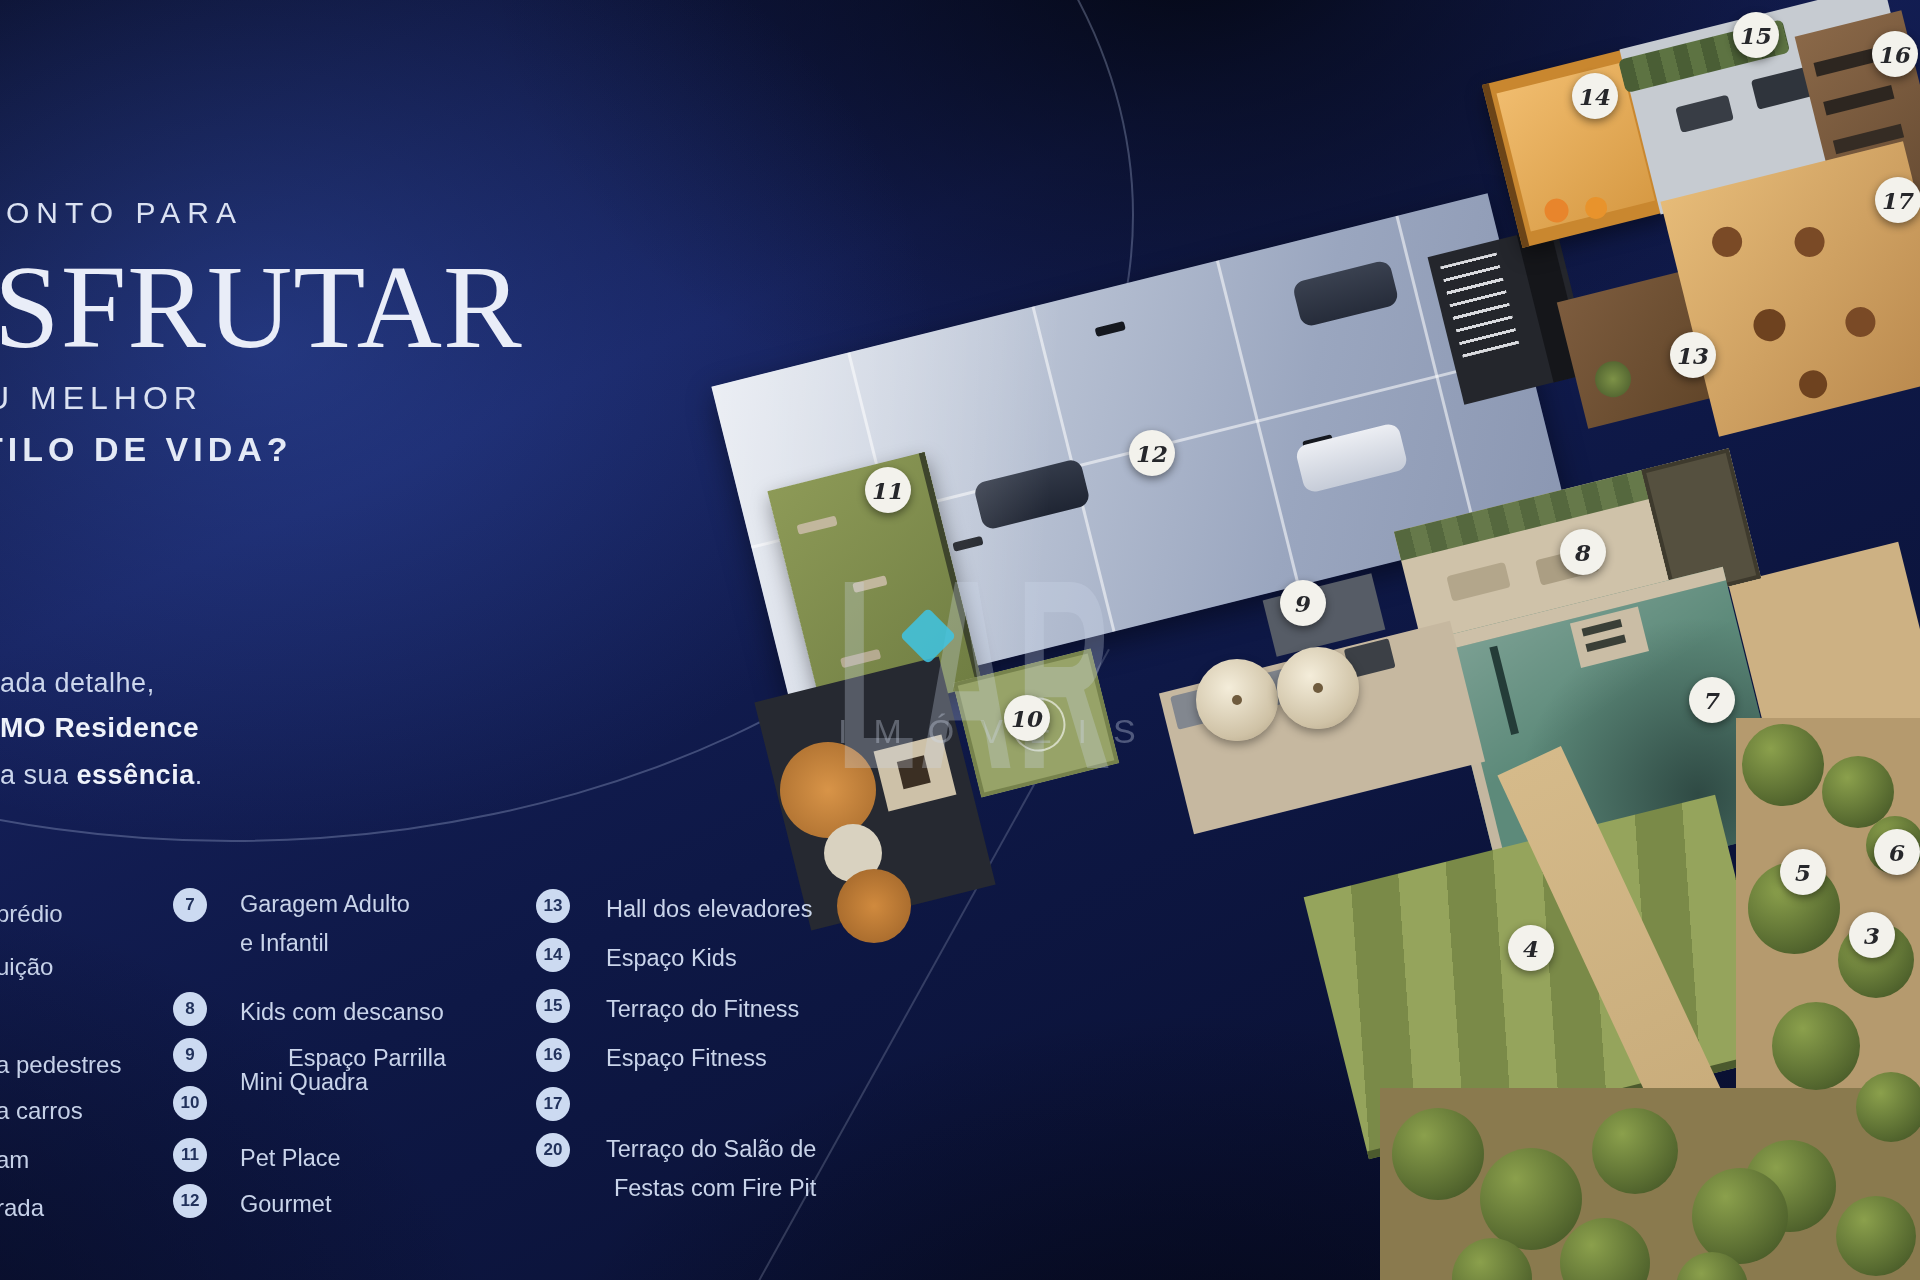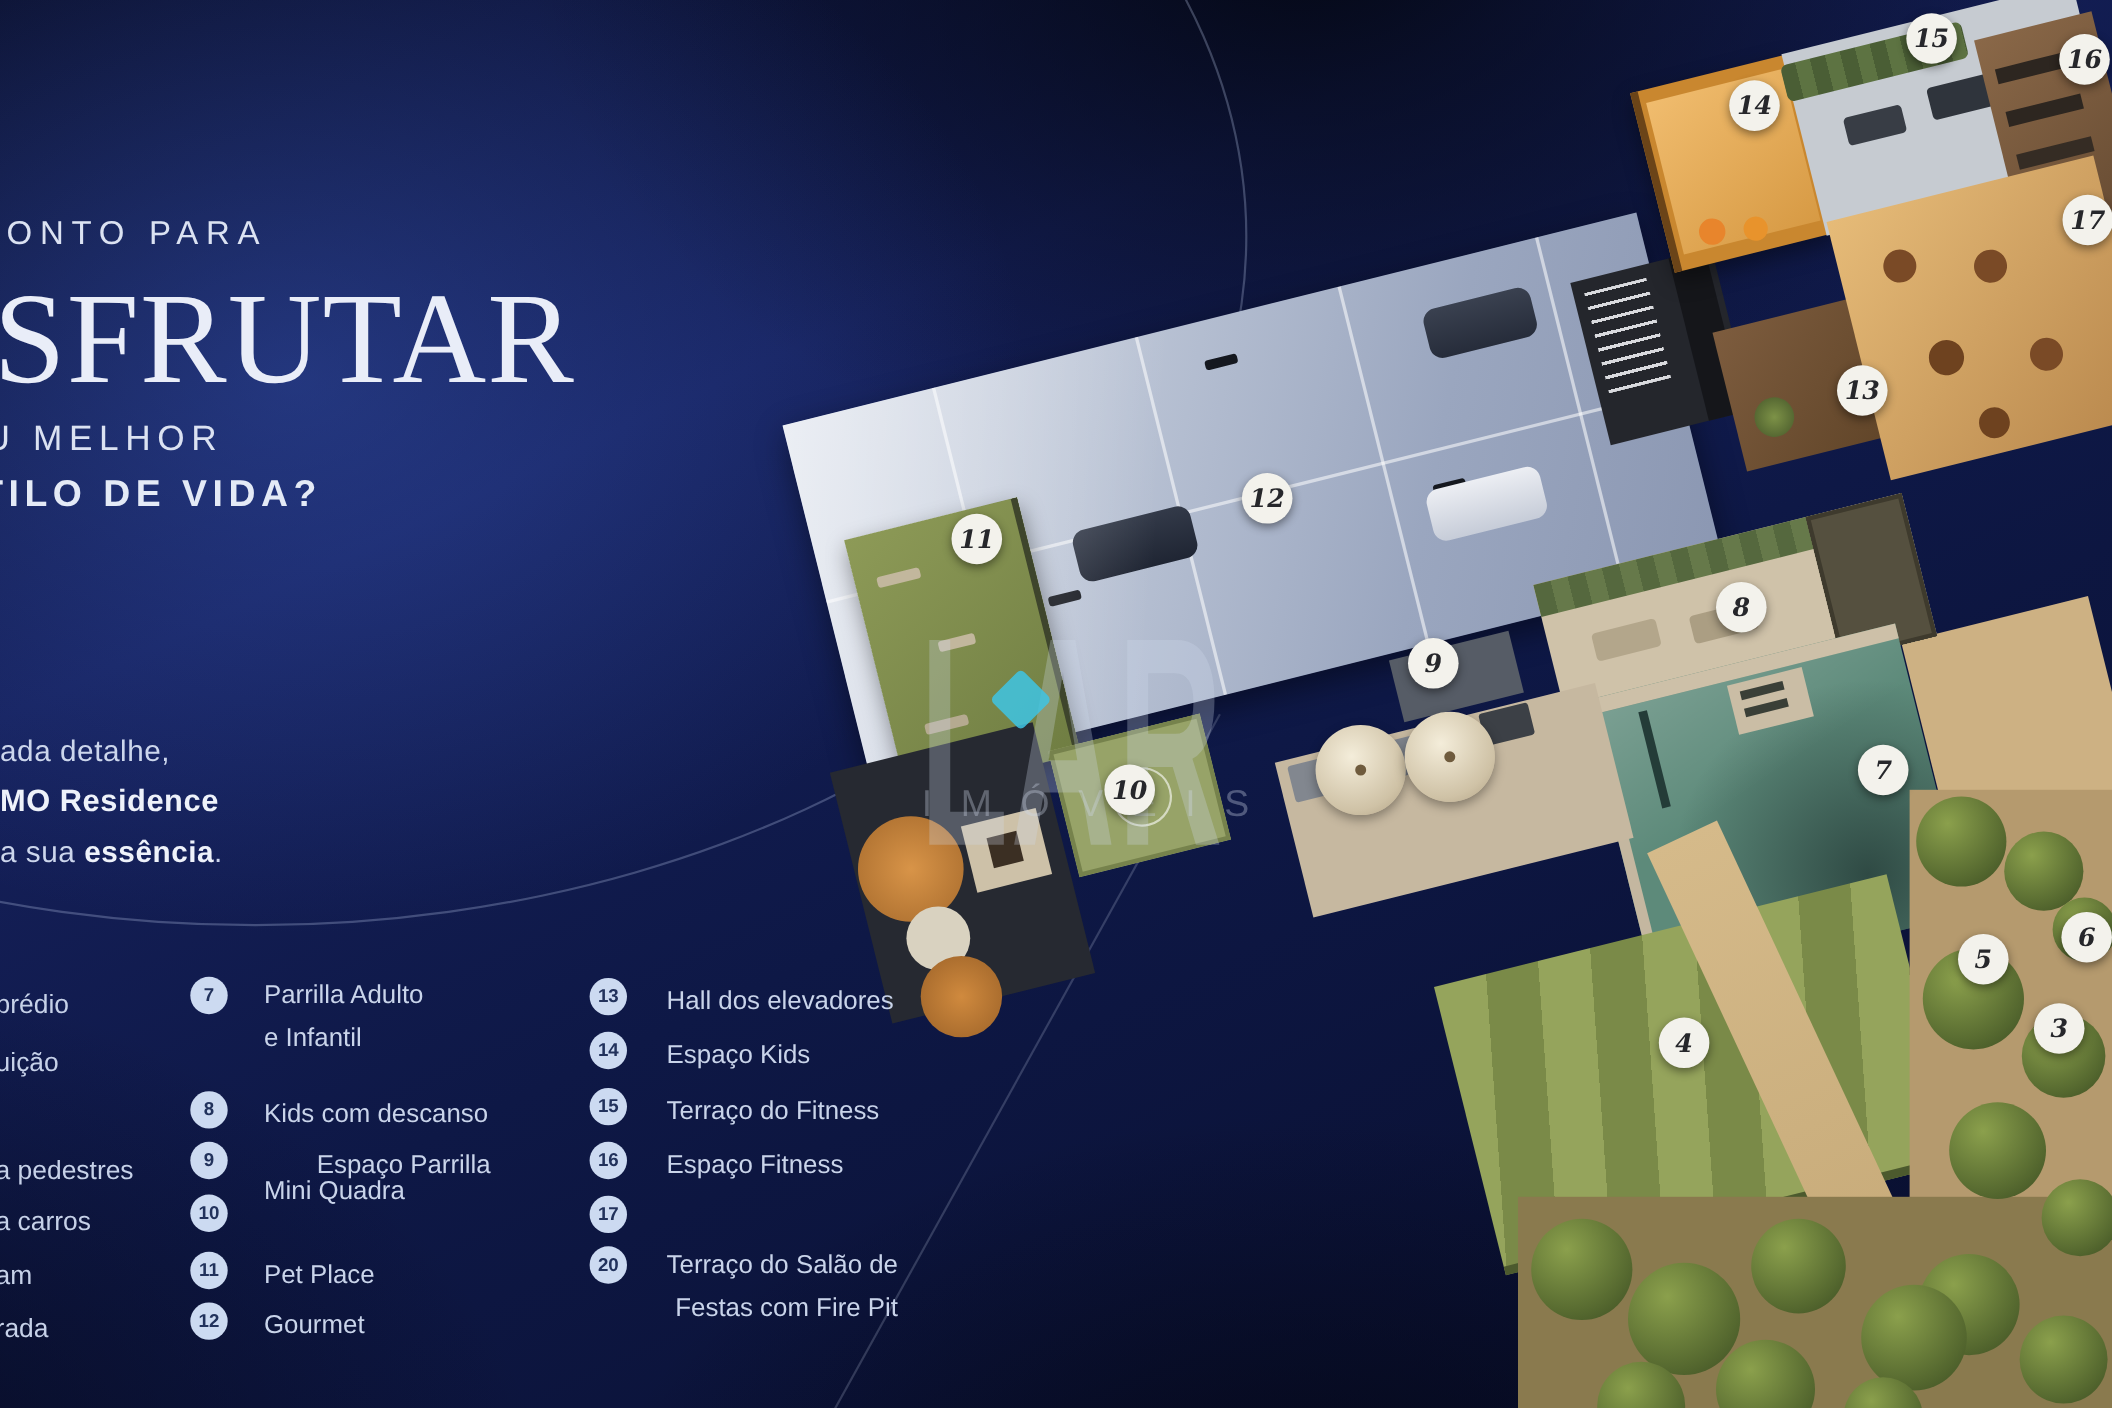--- a/index.html
+++ b/index.html
@@ -240,21 +240,21 @@
   <div class="para p3"><span>a sua </span><b>essência</b><span>.</span></div>
 
   <div class="frag" style="top:900px;">prédio</div>
   <div class="frag" style="top:953px;">uição</div>
   <div class="frag" style="top:1051px;">a pedestres</div>
   <div class="frag" style="top:1097px;">a carros</div>
   <div class="frag" style="top:1146px;">am</div>
   <div class="frag" style="top:1194px;">rada</div>
 
   <div class="badge" style="left:173px;top:888px;">7</div>
-  <div class="lg-label" style="left:240px;top:885px;">Parrilla Adulto
+  <div class="lg-label" style="left:240px;top:885px;">Garagem Adulto
 e Infantil</div>
   <div class="badge" style="left:173px;top:992px;">8</div>
   <div class="lg-label" style="left:240px;top:993px;">Kids com descanso</div>
   <div class="badge" style="left:173px;top:1038px;">9</div>
   <div class="lg-label" style="left:240px;top:1039px;margin-left:48px;">Espaço Parrilla</div>
   <div class="badge" style="left:173px;top:1086px;">10</div>
   <div class="lg-label" style="left:240px;top:1063px;text-align:center;">Mini Quadra</div>
   <div class="badge" style="left:173px;top:1138px;">11</div>
   <div class="lg-label" style="left:240px;top:1139px;">Pet Place</div>
   <div class="badge" style="left:173px;top:1184px;">12</div>

